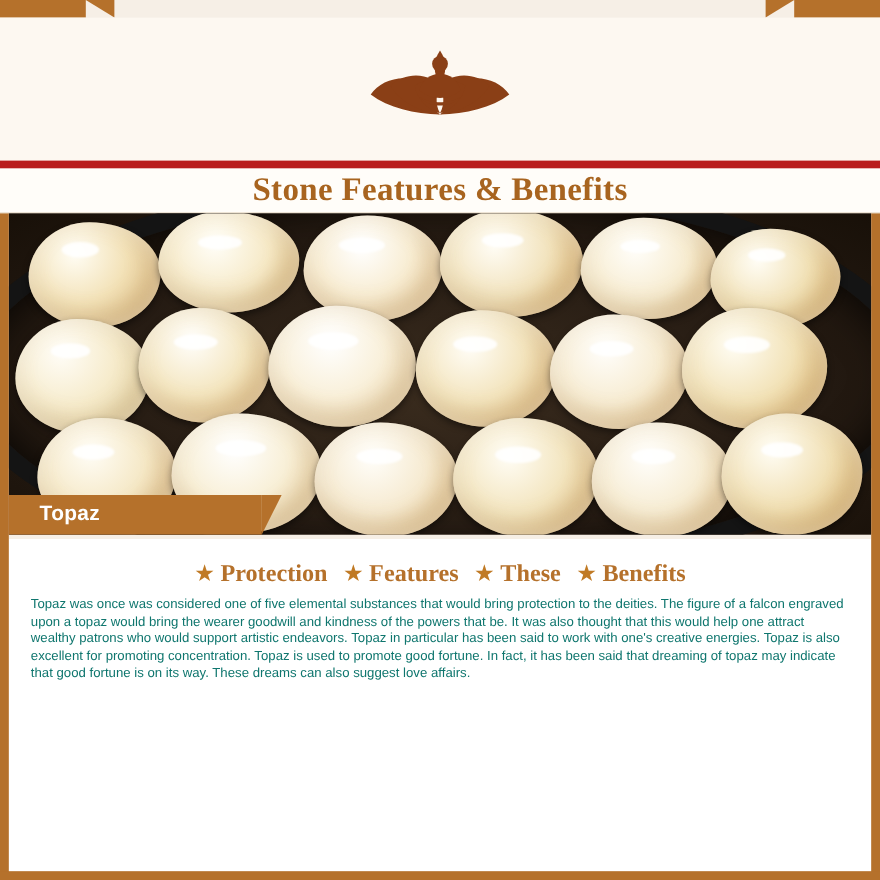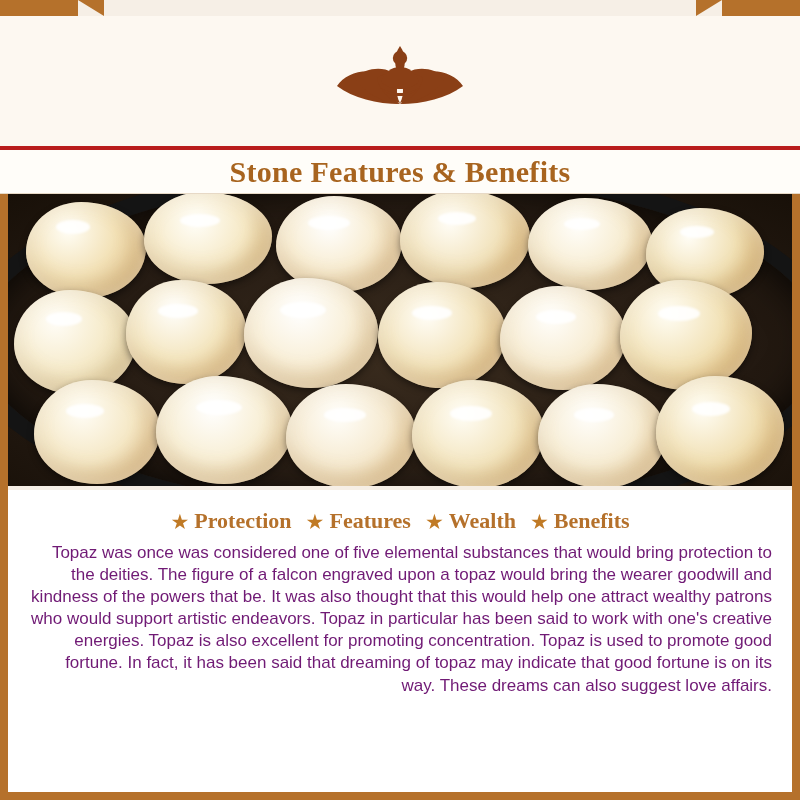--- a/index.html
+++ b/index.html
@@ -66,21 +66,21 @@
     letter-spacing: 2.4px;
     font-weight: bold;
     color: #7a3f17;
     font-family: "Liberation Serif", serif;
   }
   .title-band {
     position: absolute;
     left: 0; right: 0; bottom: 0;
     height: 48px;
     background: #fffdf9;
-    border-top: 4px solid #b91c1c;
+    border-top: 7px solid #b91c1c;
     border-bottom: 1px solid #e7d9c6;
     display: flex;
     align-items: center;
     justify-content: center;
   }
   .title-band .title {
     font-family: "Liberation Serif", serif;
     font-weight: bold;
     font-size: 30px;
     color: #a8641f;
@@ -169,24 +169,24 @@
     font-size: 21px;
     line-height: 1;
   }
   .benefit .btxt {
     font-family: "Liberation Serif", serif;
     font-weight: bold;
     font-size: 22px;
     color: #b5712b;
   }
   .desc {
-    font-size: 17px;
+    font-size: 12px;
     line-height: 1.30;
-    color: #701a75;
-    text-align: right;
+    color: #0f766e;
+    text-align: left;
   }
 
   
   .bottom-bar {
     position: absolute;
     bottom: 0;
     height: 8px;
     background: #b5712b;
   }
   .side-bar {
@@ -310,34 +310,37 @@
       <div class="stone" style="left:530px; top:190px; width:128px; height:104px;
            background:radial-gradient(circle at 40% 30%, #fffefb 0%, #f7edd4 47%, #e3c086 100%);"></div>
       <div class="glint" style="left:566px; top:214px; width:40px; height:14px;"></div>
 
       <div class="stone" style="left:648px; top:182px; width:128px; height:110px;
            background:radial-gradient(circle at 36% 30%, #fffdf4 0%, #f1e0b4 48%, #d5a75d 100%);"></div>
       <div class="glint" style="left:684px; top:208px; width:38px; height:14px;"></div>
     </div>
   </div>
 
+  <div class="stone-label">
+    <span>Topaz</span>
+  </div>
 
   <div class="body-card">
     <div class="benefits">
       <div class="benefit">
         <span class="star">★</span>
         <span class="btxt">Protection</span>
       </div>
       <div class="benefit">
         <span class="star">★</span>
         <span class="btxt">Features</span>
       </div>
       <div class="benefit">
         <span class="star">★</span>
-        <span class="btxt">Wealth</span>
+        <span class="btxt">These</span>
       </div>
       <div class="benefit">
         <span class="star">★</span>
         <span class="btxt">Benefits</span>
       </div>
     </div>
 
     <p class="desc">Topaz was once was considered one of five elemental substances that would bring protection to the deities. The figure of a falcon engraved upon a topaz would bring the wearer goodwill and kindness of the powers that be. It was also thought that this would help one attract wealthy patrons who would support artistic endeavors. Topaz in particular has been said to work with one's creative energies. Topaz is also excellent for promoting concentration. Topaz is used to promote good fortune. In fact, it has been said that dreaming of topaz may indicate that good fortune is on its way. These dreams can also suggest love affairs.</p>
   </div>
 

